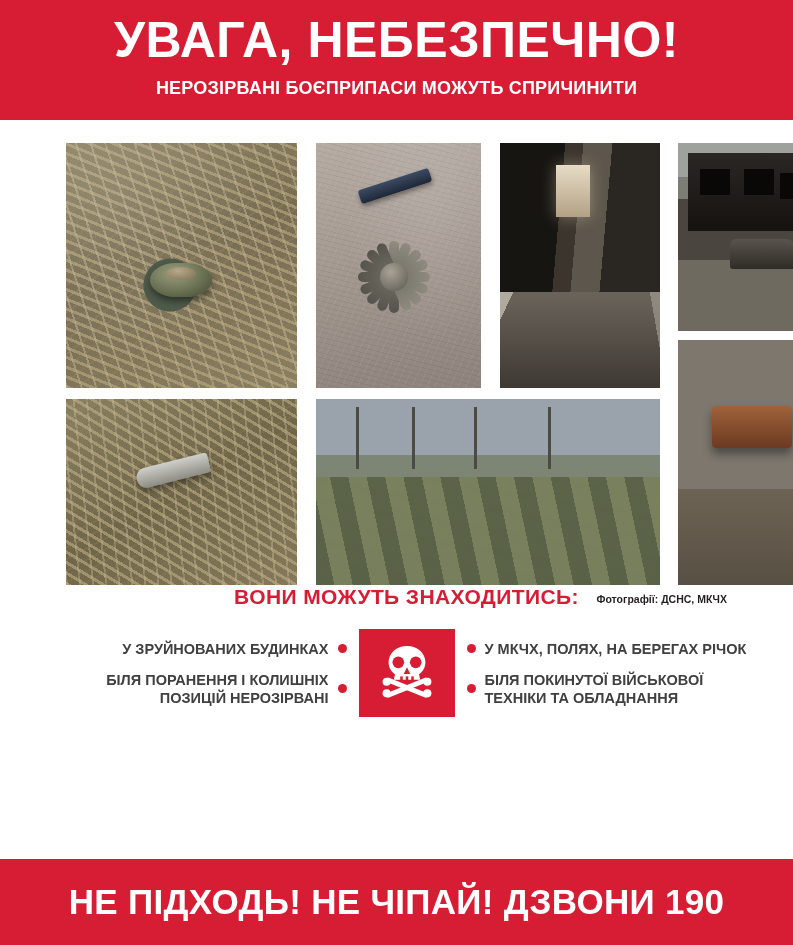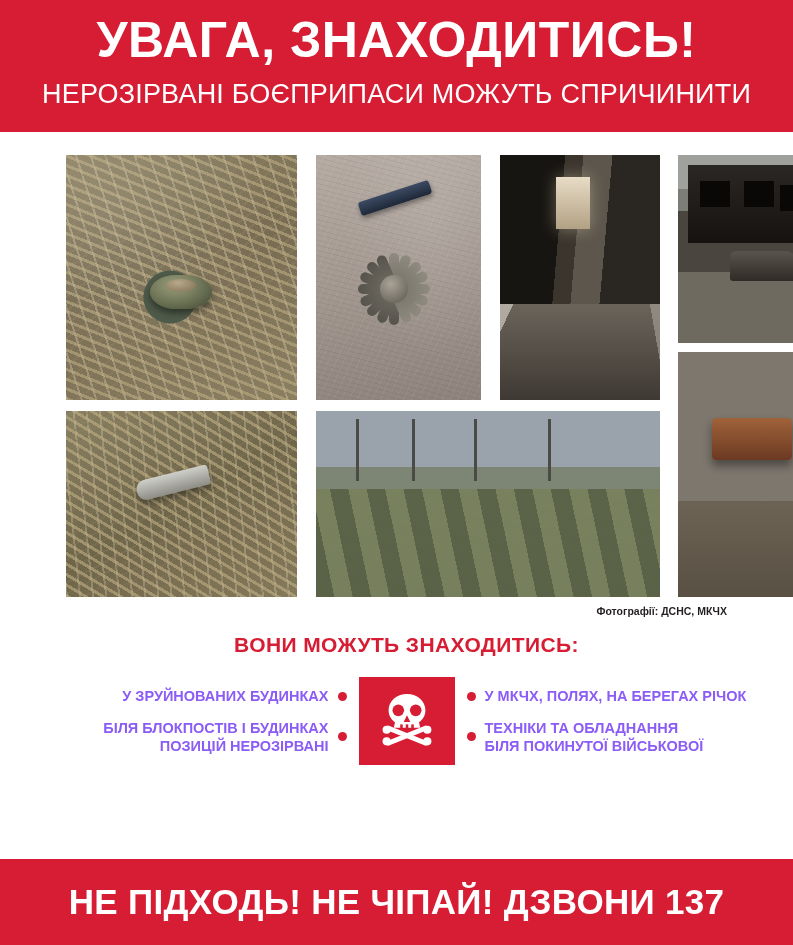--- a/index.html
+++ b/index.html
@@ -29,22 +29,22 @@
   }
   .headline {
     font-size: 50px;
     font-weight: bold;
     letter-spacing: 0.5px;
     line-height: 1.05;
     margin: 0 0 10px 0;
     white-space: nowrap;
   }
   .subline {
-    font-size: 27px;
-    font-weight: normal;
+    font-size: 18px;
+    font-weight: bold;
     line-height: 1.32;
     letter-spacing: 0.2px;
   }
   .subline div {
     white-space: nowrap;
   }
 
   
   .photos {
     position: relative;
@@ -241,21 +241,20 @@
     top: 450px;
     width: 753px;
     text-align: right;
     font-size: 10.5px;
     font-weight: bold;
     color: #231f20;
   }
 
   
   .middle {
-    margin-top: 36px;
     text-align: center;
     padding-left: 20px;
   }
   .mid-title {
     color: #d71d33;
     font-size: 21px;
     font-weight: bold;
     letter-spacing: 0.4px;
     margin-bottom: 20px;
   }
@@ -273,21 +272,21 @@
     width: 290px;
   }
   .col-left { align-items: flex-end; text-align: right; }
   .col-right { align-items: flex-start; text-align: left; }
   .bullet-item {
     display: flex;
     align-items: center;
     gap: 9px;
     font-size: 14.5px;
     font-weight: bold;
-    color: #8b5cf6;
+    color: #404040;
     line-height: 1.25;
   }
   .col-left .bullet-item { justify-content: flex-end; }
   .dot {
     width: 9px; height: 9px;
     border-radius: 50%;
     background: #d71d33;
     flex: none;
   }
   .txt2 span { display: block; }
@@ -322,21 +321,21 @@
     letter-spacing: 0.3px;
     white-space: nowrap;
   }
 </style>
 </head>
 <body>
 
 <div class="poster">
 
   <div class="top-banner">
-    <div class="headline">УВАГА, ЗНАХОДИТИСЬ!</div>
+    <div class="headline">УВАГА, НЕБЕЗПЕЧНО!</div>
     <div class="subline">
       <div>НЕРОЗІРВАНІ БОЄПРИПАСИ МОЖУТЬ СПРИЧИНИТИ</div>
     </div>
   </div>
 
   <div class="photos">
 
     <div class="photo p1">
       <div class="inner">
         <div class="mine"></div>
@@ -407,21 +406,21 @@
 
       <div class="col-left">
         <div class="bullet-item">
           <span class="txt2">
             <span>У ЗРУЙНОВАНИХ БУДИНКАХ</span>
           </span>
           <span class="dot"></span>
         </div>
         <div class="bullet-item">
           <span class="txt2">
-            <span>БІЛЯ БЛОКПОСТІВ І БУДИНКАХ</span>
+            <span>БІЛЯ ПОРАНЕННЯ І КОЛИШНІХ</span>
             <span>ПОЗИЦІЙ НЕРОЗІРВАНІ</span>
           </span>
           <span class="dot"></span>
         </div>
       </div>
 
       <div class="skull-box">
         <svg width="62" height="62" viewBox="0 0 64 64" aria-hidden="true">
           <g fill="#ffffff">
             <path d="M32 4c-11 0-19 7.4-19 17 0 5.6 2.8 9.8 6.6 12.4l-1.2 5.6h27.2l-1.2-5.6C48.2 30.8 51 26.6 51 21 51 11.4 43 4 32 4z"></path>
@@ -447,26 +446,26 @@
       <div class="col-right">
         <div class="bullet-item">
           <span class="dot"></span>
           <span class="txt2">
             <span>У МКЧХ, ПОЛЯХ, НА БЕРЕГАХ РІЧОК</span>
           </span>
         </div>
         <div class="bullet-item">
           <span class="dot"></span>
           <span class="txt2">
+            <span>БІЛЯ ПОКИНУТОЇ ВІЙСЬКОВОЇ</span>
             <span>ТЕХНІКИ ТА ОБЛАДНАННЯ</span>
-            <span>БІЛЯ ПОКИНУТОЇ ВІЙСЬКОВОЇ</span>
           </span>
         </div>
       </div>
 
     </div>
   </div>
 
   <div class="bottom-banner">
-    <div class="bottom-text">НЕ ПІДХОДЬ! НЕ ЧІПАЙ! ДЗВОНИ 137</div>
+    <div class="bottom-text">НЕ ПІДХОДЬ! НЕ ЧІПАЙ! ДЗВОНИ 190</div>
   </div>
 
 </div>
 
 </body></html>

